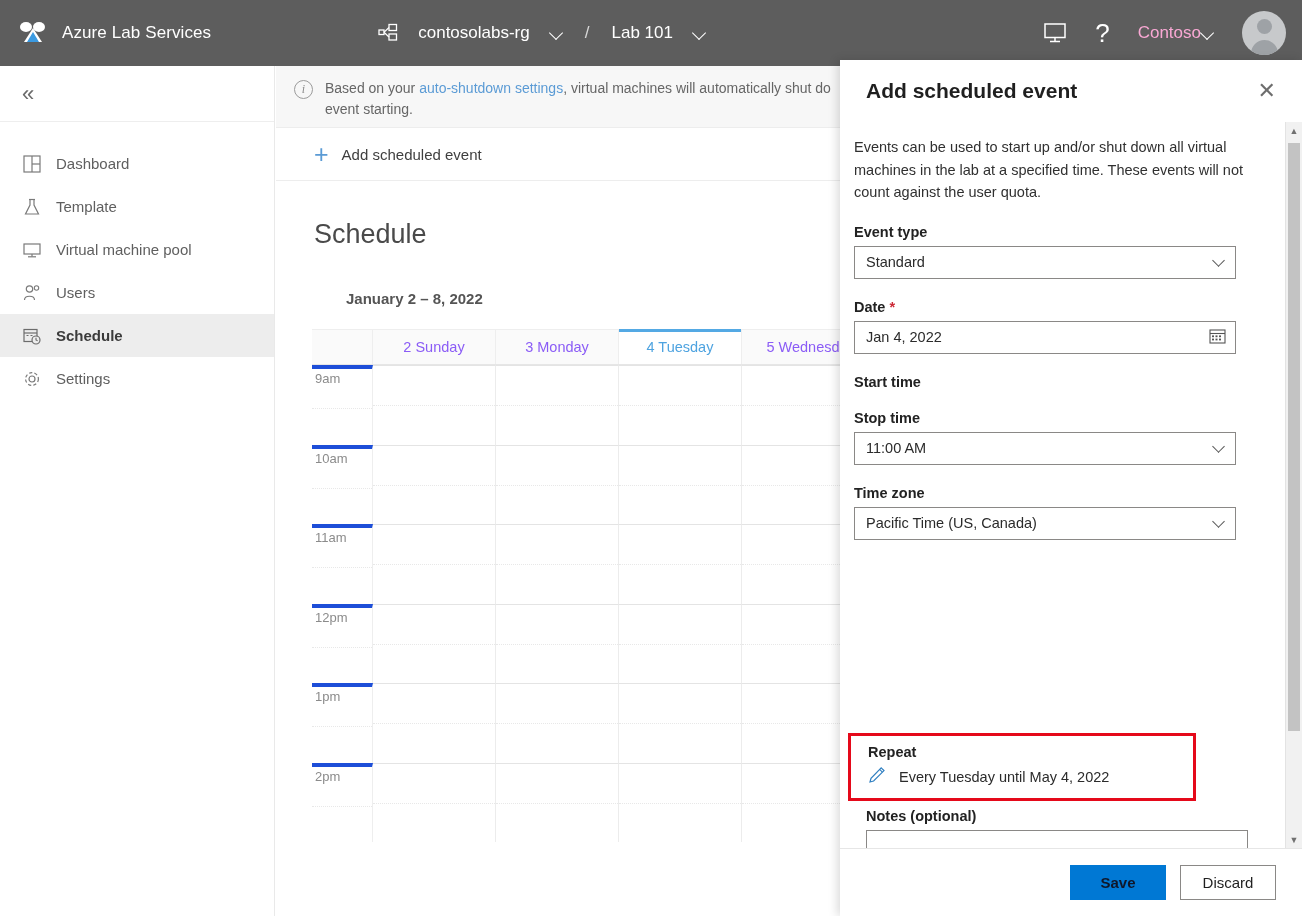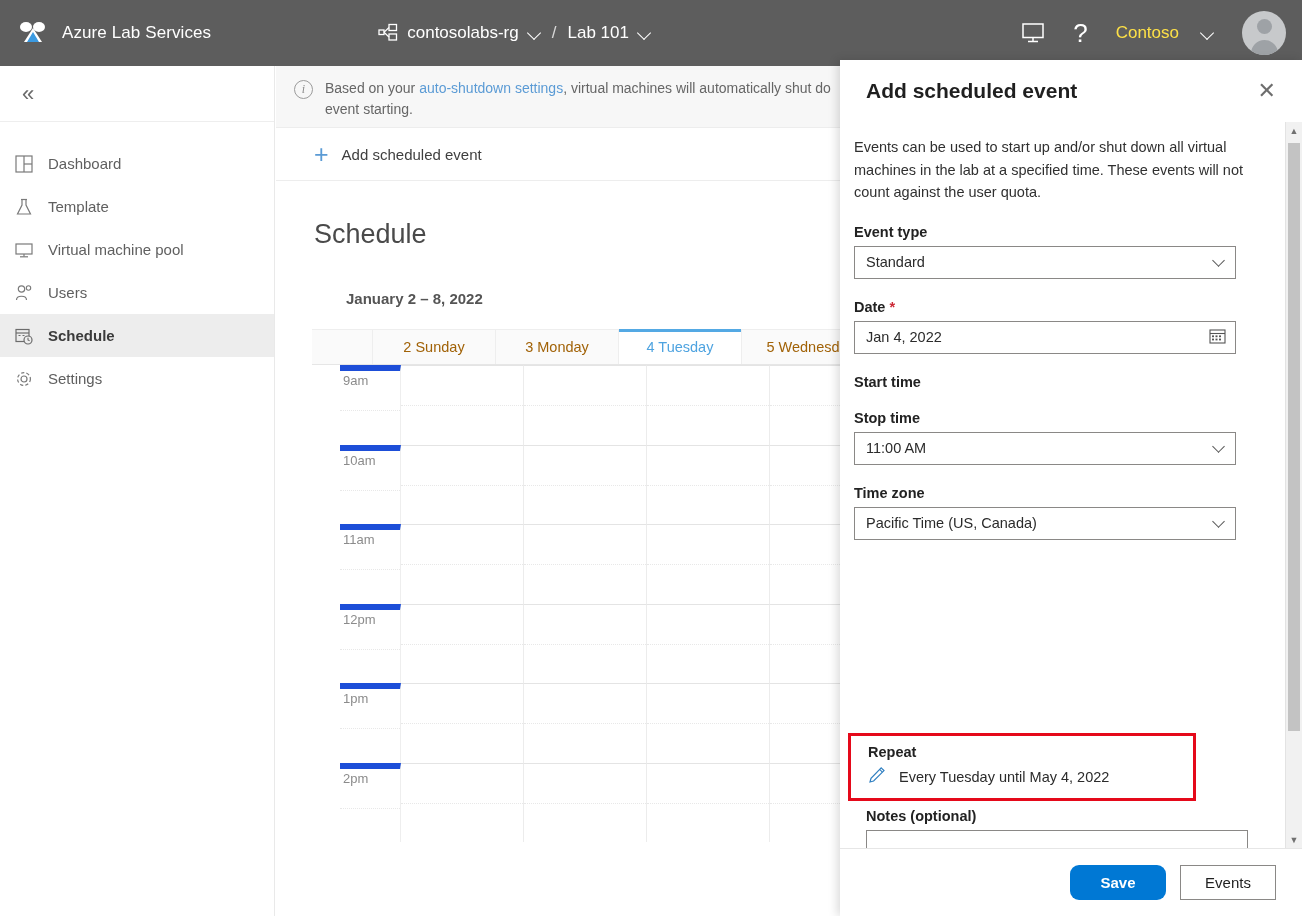--- a/index.html
+++ b/index.html
@@ -13,54 +13,54 @@
 
   
   .topbar {
     position: absolute; left: 0; top: 0; width: 1302px; height: 66px;
     background: #5d5d5d; display: flex; align-items: center;
   }
   .brand { display: flex; align-items: center; padding-left: 18px; gap: 14px; }
   .azure-logo { width: 30px; height: 26px; }
   .brand-name { color: #ffffff; font-size: 17px; font-weight: normal; letter-spacing: .1px; }
 
-  .breadcrumb { display: flex; align-items: center; gap: 9px; margin-left: 167px; }
+  .breadcrumb { display: flex; align-items: center; gap: 20px; margin-left: 167px; }
   .bc-icon { width: 20px; height: 20px; }
   .bc-link { color: #ffffff; font-size: 17px; }
   .bc-sep { color: #d8d8d8; font-size: 17px; margin: 0 2px; }
   .chev { display: inline-block; width: 13px; height: 13px; position: relative; }
   .chev::after {
     content: ""; position: absolute; left: 1px; top: 1px;
     width: 9px; height: 9px; border-right: 1.6px solid #ffffff; border-bottom: 1.6px solid #ffffff;
     transform: rotate(45deg);
   }
 
   .topright { margin-left: auto; display: flex; align-items: center; gap: 28px; padding-right: 16px; }
   .tb-icon { color: #ffffff; display: flex; align-items: center; justify-content: center; }
   .qmark { color: #ffffff; font-size: 26px; line-height: 1; }
-  .tenant { color: #fde047; font-size: 17px; display: flex; align-items: center; gap: 22px; }
+  .tenant { color: #f9a8d4; font-size: 17px; display: flex; align-items: center; gap: 0; }
   .avatar {
     width: 44px; height: 44px; border-radius: 50%; background: #c7c9cb;
     display: flex; align-items: flex-end; justify-content: center; overflow: hidden;
   }
   .av-head { width: 15px; height: 15px; border-radius: 50%; background: #9ea2a6; position: absolute; top: 8px; }
   .av-body { width: 27px; height: 15px; border-radius: 14px 14px 0 0; background: #9ea2a6; }
   .avatar-inner { position: relative; width: 44px; height: 44px; display: flex; align-items: flex-end; justify-content: center; }
 
   
   .sidebar {
     position: absolute; left: 0; top: 66px; width: 275px; height: 850px;
     background: #ffffff; border-right: 1px solid #e9e9e9;
   }
   .collapse-row { height: 56px; display: flex; align-items: center; padding-left: 22px; border-bottom: 1px solid #eeeeee; }
   .collapse-btn { color: #6b6b6b; font-size: 22px; line-height: 1; cursor: pointer; }
   .nav { padding-top: 20px; }
   .nav-item {
     height: 43px; display: flex; align-items: center; gap: 14px;
-    padding-left: 14px; color: #5f5f5f; font-size: 15px; cursor: pointer;
+    padding-left: 22px; color: #5f5f5f; font-size: 15px; cursor: pointer;
   }
   .nav-item.active { background: #ededed; color: #3b3b3b; font-weight: bold; }
   .nav-ico { width: 20px; height: 20px; display: flex; align-items: center; justify-content: center; flex: 0 0 20px; }
 
   
   .main { position: absolute; left: 276px; top: 66px; width: 1026px; height: 850px; background: #ffffff; }
   .banner {
     position: relative; height: 62px; background: #f7f7f7; border-bottom: 1px solid #ededed;
     display: flex; padding: 12px 16px 0 18px; gap: 12px;
   }
@@ -80,34 +80,34 @@
 
   .page-title { padding: 38px 0 0 38px; font-size: 27px; color: #4a4a4a; font-weight: normal; }
   .week-title { padding: 40px 4px 0 38px; font-size: 15px; color: #555; font-weight: bold; margin-left: 32px; }
 
   
   .cal { margin: 22px 0 0 36px; width: 700px; position: relative; }
   .cal-head { display: flex; height: 36px; background: #fafafa; border-bottom: 1px solid #e6e6e6; border-top: 1px solid #eee; }
   .cal-gutter { width: 61px; flex: 0 0 61px; border-right: 1px solid #eee; }
   .cal-col-h {
     flex: 0 0 123px; width: 123px; display: flex; align-items: center; justify-content: center;
-    font-size: 14.5px; color: #a16207; border-right: 1px solid #eee; position: relative; background: #fafafa;
+    font-size: 14.5px; color: #8b5cf6; border-right: 1px solid #eee; position: relative; background: #fafafa;
   }
   .cal-col-h.sel { color: #4ea3e0; background: #ffffff; }
   .cal-col-h.sel::before { content: ""; position: absolute; left: 0; right: 0; top: -1px; height: 3px; background: #54a9e4; }
   .cal-body { position: relative; }
   .cal-row { display: flex; height: 79.5px; }
   .cal-time {
     width: 61px; flex: 0 0 61px; font-size: 13px; color: #8b8b8b;
     padding-top: 2px; padding-left: 3px; border-right: 1px solid #eee; position: relative;
   }
   .cal-cell { flex: 0 0 123px; width: 123px; border-right: 1px solid #ececec; border-top: 1px solid #e4e4e4; position: relative; }
   .cal-cell::after { content: ""; position: absolute; left: 0; right: 0; top: 39px; border-top: 1px dotted #e8e8e8; }
   .cal-time::after { content: ""; position: absolute; left: 0; right: 0; top: 39px; border-top: 1px dotted #e8e8e8; }
-  .cal-time.topline { border-top: 6px solid #1d4ed8; margin-left: 28px; }
+  .cal-time.topline { border-top: 4px solid #1d4ed8; }
 
   
   .panel {
     position: absolute; right: 0; top: 60px; width: 462px; height: 856px;
     background: #ffffff; box-shadow: -3px 0 9px rgba(0,0,0,.14); z-index: 20;
     display: flex; flex-direction: column;
   }
   .panel-head { height: 62px; display: flex; align-items: center; padding: 0 20px 0 26px; }
   .panel-title { font-size: 21px; color: #1f1f1f; font-weight: bold; }
   .panel-close { margin-left: auto; color: #6e6e6e; font-size: 22px; line-height: 1; cursor: pointer; padding: 4px 6px; }
@@ -140,21 +140,21 @@
   .repeat-val { font-size: 14.5px; color: #2b2b2b; }
 
   .notes-area { position: absolute; left: 26px; top: 686px; width: 382px; }
   .notes-box { height: 60px; border: 1px solid #8a8886; background: #fff; }
 
   .panel-foot {
     height: 68px; border-top: 1px solid #e6e6e6; display: flex; align-items: center;
     justify-content: flex-end; gap: 14px; padding-right: 26px; background: #fff;
   }
   .btn { height: 35px; min-width: 96px; font-size: 15px; cursor: pointer; border: 1px solid transparent; }
-  .btn-primary { background: #0078d4; color: #ffffff; font-weight: bold; border-radius: 9px; }
+  .btn-primary { background: #0078d4; color: #0f172a; font-weight: bold; }
   .btn-default { background: #fff; color: #1f1f1f; border: 1px solid #8a8886; }
 
   
   .pscroll { position: absolute; right: 0; top: 0; width: 17px; bottom: 0; background: #f1f1f1; border-left: 1px solid #e3e3e3; }
   .ps-arrow { height: 17px; display: flex; align-items: center; justify-content: center; color: #707070; font-size: 9px; }
   .ps-thumb { position: absolute; left: 2px; right: 2px; top: 21px; height: 588px; background: #c3c3c3; }
   .ps-arrow.bottom { position: absolute; bottom: 0; left: 0; right: 0; }
 </style>
 </head>
 <body>
@@ -449,17 +449,17 @@
 
       <div class="pscroll">
         <div class="ps-arrow">▲</div>
         <div class="ps-thumb"></div>
         <div class="ps-arrow bottom">▼</div>
       </div>
     </div>
 
     <div class="panel-foot">
       <button class="btn btn-primary">Save</button>
-      <button class="btn btn-default">Events</button>
+      <button class="btn btn-default">Discard</button>
     </div>
   </div>
 
 </div>
 
 </body></html>

